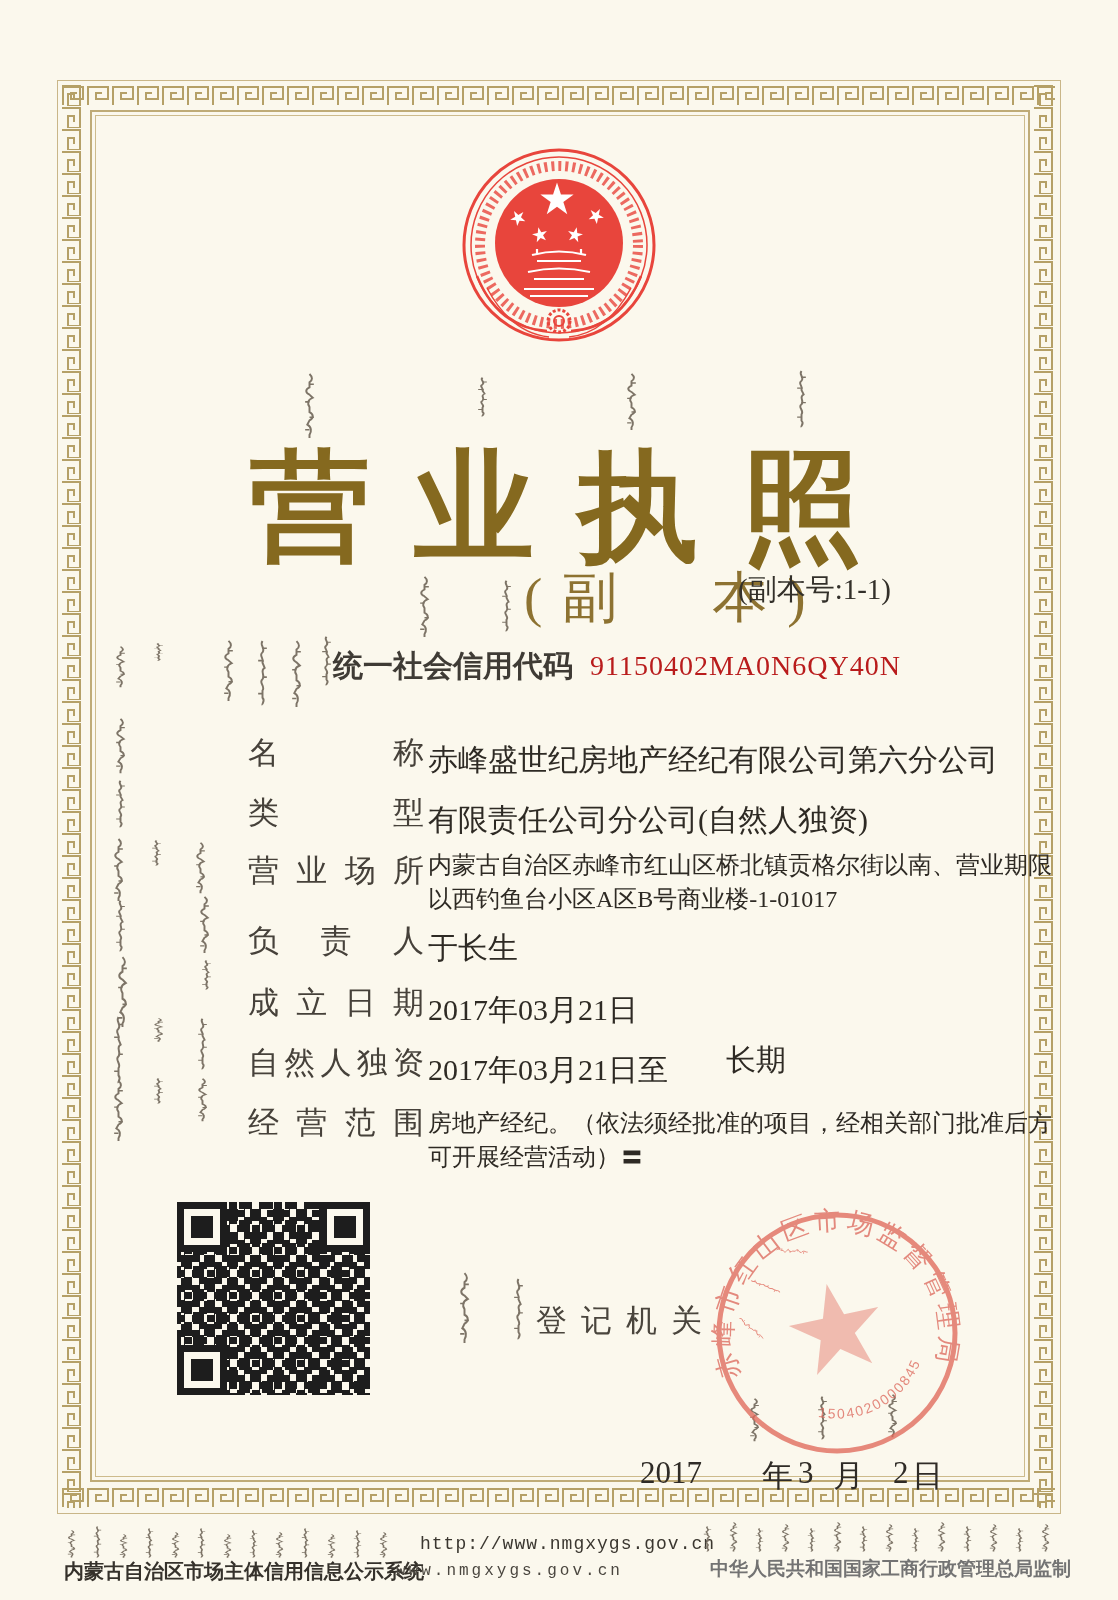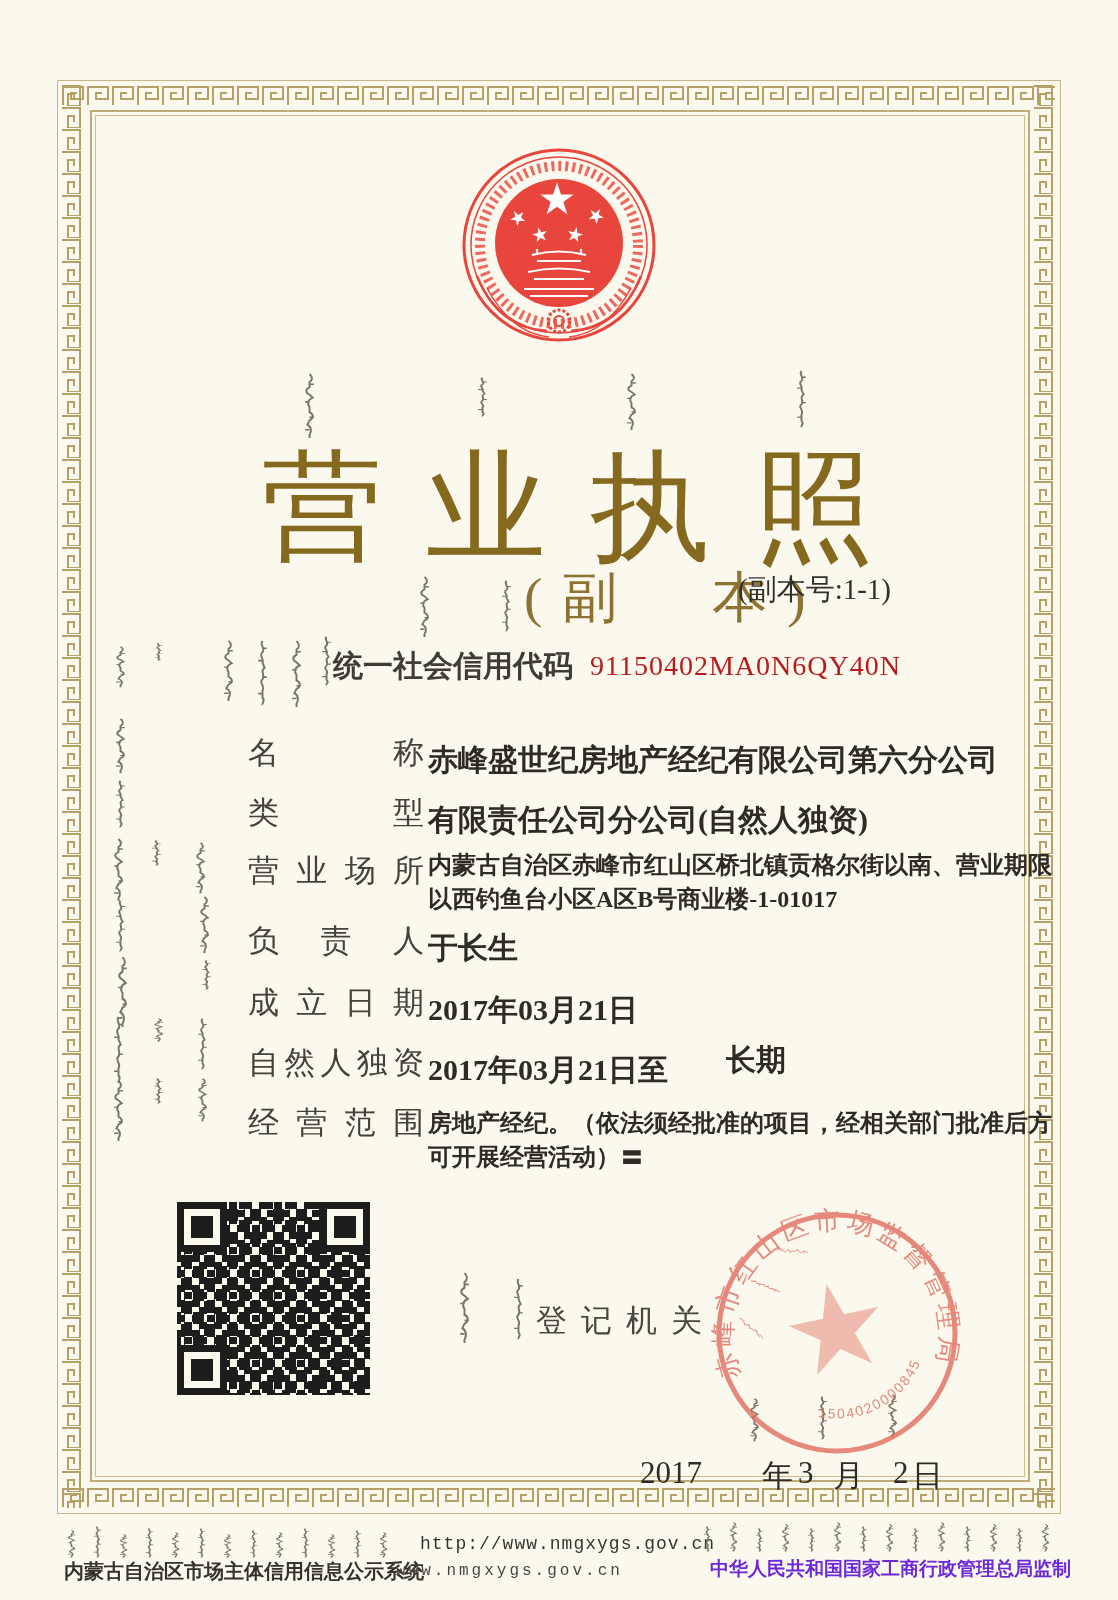--- a/index.html
+++ b/index.html
@@ -19,36 +19,36 @@
   .band-left{left:61px;top:84px;width:22px;height:1424px;}
   .band-right{left:1033px;top:84px;width:22px;height:1424px;}
   .frame-inner1{position:absolute;left:90px;top:110px;width:936px;height:1368px;
     border:2px solid #bfab77;}
   .frame-inner2{position:absolute;inset:3px;border:1px solid #cdbb8c;}
   
   .mg{position:absolute;width:13px;color:#7d7467;}
   .mgf{color:#7d7467;flex:0 0 auto;}
   
   .doc-title{position:absolute;left:250px;top:440px;font-size:120px;line-height:1.1;
-    font-weight:400;letter-spacing:44px;color:#85691f;
-    font-family:"Liberation Sans",sans-serif;white-space:nowrap;margin-left:12px;}
+    font-weight:700;letter-spacing:44px;color:#85691f;
+    font-family:"Liberation Sans",sans-serif;white-space:nowrap;}
   .doc-subtitle{position:absolute;left:524px;top:570px;font-size:55px;line-height:1;
     color:#8d7231;letter-spacing:20px;font-family:"Liberation Serif",serif;white-space:nowrap;}
   .copy-number{position:absolute;left:738px;top:570px;font-size:29px;color:#33302a;
     font-family:Liberation Serif, serif;white-space:nowrap;}
   
   .credit-label{position:absolute;left:333px;top:646px;font-size:30px;font-weight:700;
     color:#3f3b35;white-space:nowrap;}
   .credit-value{position:absolute;left:590px;top:650px;font-size:28px;letter-spacing:1px;
     color:#b91c1c;font-family:"Liberation Serif",serif;white-space:nowrap;}
   
   .flabel{position:absolute;left:248px;width:176px;font-size:31px;color:#46413a;
     font-weight:500;text-align:justify;text-align-last:justify;white-space:normal;}
   .fval{position:absolute;left:428px;font-size:30px;color:#2e2a24;
-    font-family:"Liberation Serif",serif;white-space:nowrap;font-weight:bold;}
+    font-family:"Liberation Serif",serif;white-space:nowrap;}
   .fval.small{font-size:24px;line-height:34px;}
   
   .qr{position:absolute;left:177px;top:1202px;width:193px;height:193px;
     background:
       repeating-conic-gradient(#1d1d1d 0 25%, transparent 0 50%),
       repeating-conic-gradient(transparent 0 25%, #1d1d1d 0 50%);
     background-size:15px 15px,23px 23px;
     background-position:0 0,4px 7px;}
   .qfind{position:absolute;width:50px;height:50px;border:7px solid #1d1d1d;
     background:#fbf8ed;box-sizing:border-box;}
@@ -63,21 +63,21 @@
     transform:rotate(-12deg);}
   
   .foot-mong-row{position:absolute;display:flex;align-items:flex-end;gap:15px;}
   .foot-url-top{position:absolute;left:420px;top:1534px;font-size:18px;letter-spacing:1px;
     color:#3a362f;font-family:"Liberation Mono",monospace;white-space:nowrap;}
   .foot-sys{position:absolute;left:64px;top:1558px;font-size:20px;font-weight:600;
     color:#35312b;white-space:nowrap;}
   .foot-url-bot{position:absolute;left:396px;top:1562px;font-size:16px;letter-spacing:3px;
     color:#4a463f;font-family:"Liberation Mono",monospace;white-space:nowrap;}
   .foot-right{position:absolute;left:710px;top:1556px;font-size:19px;font-weight:600;
-    color:#6d28d9;white-space:nowrap;}
+    color:#737373;white-space:nowrap;}
   svg{display:block;}
 </style>
 </head>
 <body>
 
 <svg width="0" height="0" style="position:absolute" aria-hidden="true">
   <defs>
     <g id="mong">
       <path fill="none" stroke="currentColor" stroke-width="1.8" d="M6 1 C9 4 9 7 6 9 L6 14 C2 16 2 19 6 21 L9 24 C4 26 4 30 6 33 L6 38 C10 40 10 44 6 46 L4 50 C8 52 8 57 6 60 L6 63"></path>
       <path fill="none" stroke="currentColor" stroke-width="1.5" d="M6 11 L10 11 M6 28 L2 28 M6 43 L10 43 M6 55 L2 55"></path>

